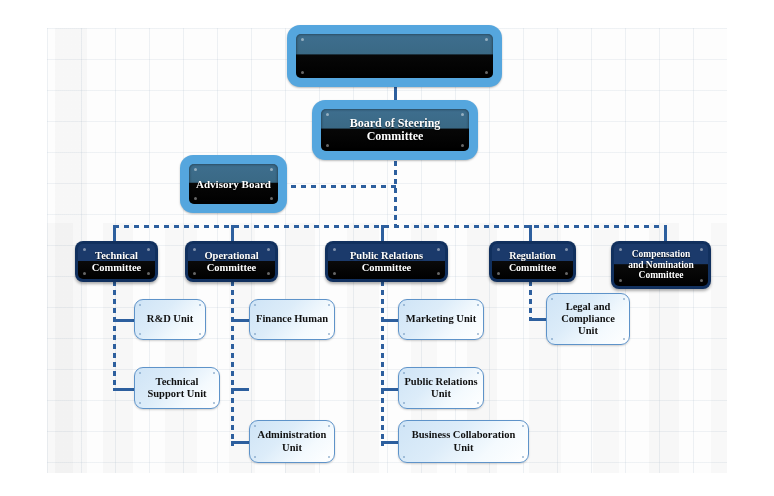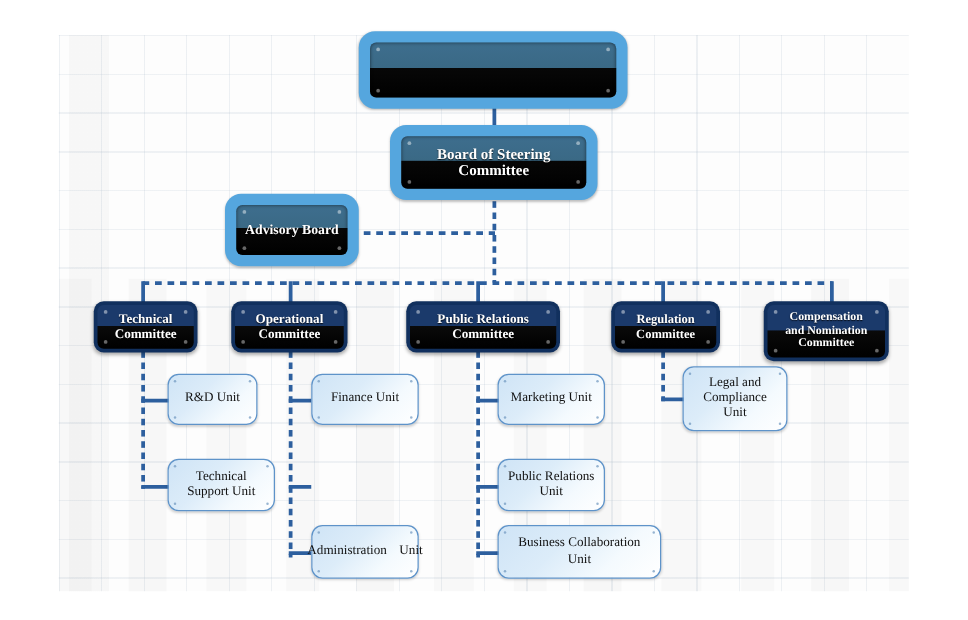--- a/index.html
+++ b/index.html
@@ -85,21 +85,21 @@
   .screws{position:absolute;left:0;right:0;bottom:4px;height:3px;z-index:1;}
   .screws i{position:absolute;width:3px;height:3px;border-radius:50%;
     background:rgba(255,255,255,.4);}
   .screws i.l{left:5px;} .screws i.r{right:5px;}
 
   
   .unit{position:absolute;box-sizing:border-box;
     border:1.6px solid #5e93c9;border-radius:9px;
     background:linear-gradient(135deg,#cfe4f6 0%,#dcecf9 38%,#f4fafe 70%,#ffffff 100%);
     display:flex;align-items:center;justify-content:center;text-align:center;
-    color:#111111;font-weight:normal;line-height:1.15;
+    color:#111111;font-weight:bold;line-height:1.15;
     box-shadow:0 1px 2px rgba(0,0,0,.18);}
   .unit span{display:block;padding:0 5px;}
   .unit .dots i{position:absolute;width:2px;height:2px;border-radius:50%;
     background:rgba(110,150,190,.7);}
   .unit .dots i.tl{left:4px;top:4px;}
   .unit .dots i.tr{right:4px;top:4px;}
   .unit .dots i.bl{left:4px;bottom:4px;}
   .unit .dots i.br{right:4px;bottom:4px;}
 </style>
 </head>
@@ -253,31 +253,31 @@
     <span>Support Unit</span>
     <div class="dots">
         <i class="tl"></i>
         <i class="tr"></i>
         <i class="bl"></i>
         <i class="br"></i>
       </div>
   </div>
 
   <div class="unit" style="left:249px;top:299px;width:86px;height:41px;font-size:10.5px;">
-    <span>Finance Unit</span>
-    <div class="dots">
-        <i class="tl"></i>
-        <i class="tr"></i>
-        <i class="bl"></i>
-        <i class="br"></i>
-      </div>
-  </div>
-
-
-  <div class="unit" style="left:249px;top:420px;width:86px;height:43px;font-size:10.5px;flex-direction:row;">
+    <span>Finance Human</span>
+    <div class="dots">
+        <i class="tl"></i>
+        <i class="tr"></i>
+        <i class="bl"></i>
+        <i class="br"></i>
+      </div>
+  </div>
+
+
+  <div class="unit" style="left:249px;top:420px;width:86px;height:43px;font-size:10.5px;flex-direction:column;">
     <span>Administration</span>
     <span>Unit</span>
     <div class="dots">
         <i class="tl"></i>
         <i class="tr"></i>
         <i class="bl"></i>
         <i class="br"></i>
       </div>
   </div>
 

